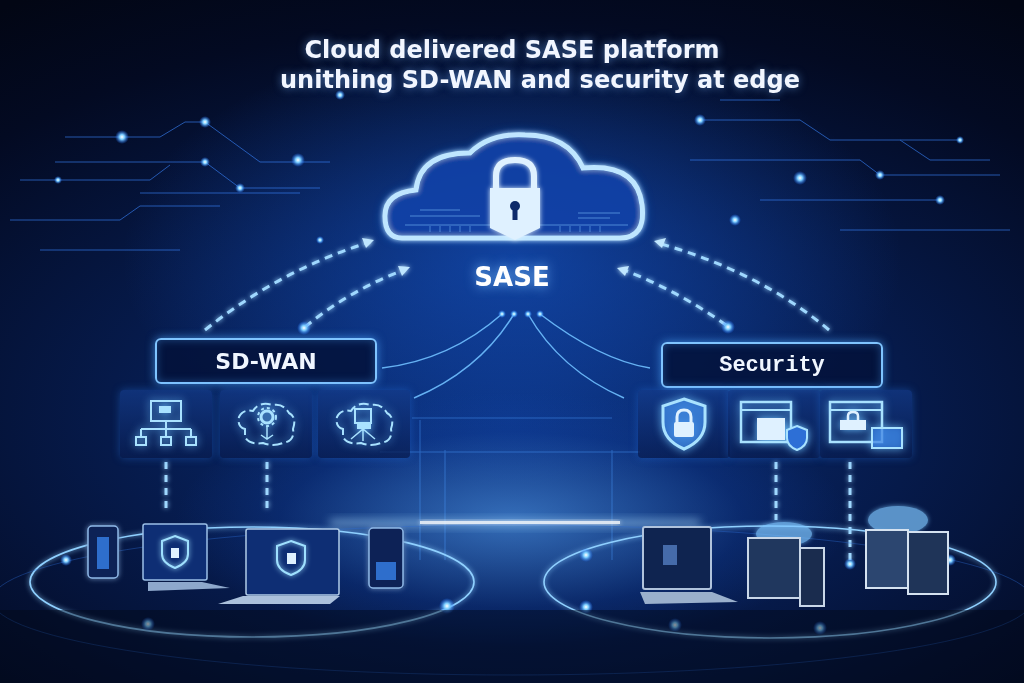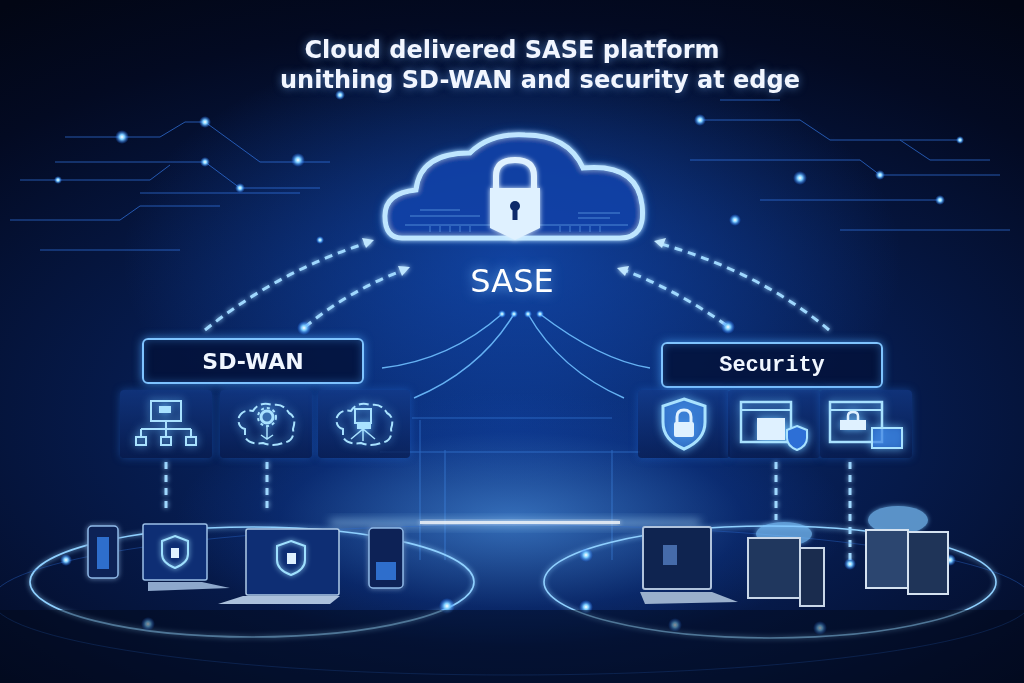--- a/index.html
+++ b/index.html
@@ -14,31 +14,31 @@
   }
   .layer { position:absolute; left:0; top:0; width:1024px; height:683px; }
   .title {
     position:absolute; left:0; width:1024px; text-align:center; font-weight:bold;
     color:#f2f6ff; text-shadow:0 0 8px rgba(120,180,255,0.6);
   }
   .t1 { top:36px; font-size:24px; }
   .t2 { top:66px; font-size:24px;padding-left:28px; }
   .sase-label {
     position:absolute; left:452px; top:262px; width:120px; text-align:center;
-    font-size:32px; font-weight:normal; color:#fff;
+    font-size:26px; font-weight:bold; color:#fff;
     text-shadow:0 0 12px rgba(120,190,255,0.9);
   }
   .group-label {
     position:absolute; height:42px; border:2px solid #7fc4ff; border-radius:6px;
     background:rgba(4,18,58,0.85);
     box-shadow:0 0 10px rgba(80,170,255,0.7), inset 0 0 8px rgba(80,170,255,0.35);
     display:flex; align-items:center; justify-content:center;
     font-size:22px; font-weight:bold; color:#f0f6ff;
   }
-  .lbl-sdwan { left:142px; top:338px; width:218px; }
+  .lbl-sdwan { left:155px; top:338px; width:218px; }
   .lbl-sec { left:661px; top:342px; width:218px;font-family:Liberation Mono, monospace; }
   .tile {
     position:absolute; top:390px; width:92px; height:68px;
     background:linear-gradient(180deg, rgba(20,60,140,0.7), rgba(8,28,80,0.75));
     border-radius:4px; box-shadow:0 0 8px rgba(40,120,230,0.4);
     display:flex; align-items:center; justify-content:center;
   }
   .tile svg { filter:drop-shadow(0 0 4px #6fc3ff); }
 </style>
 </head>

